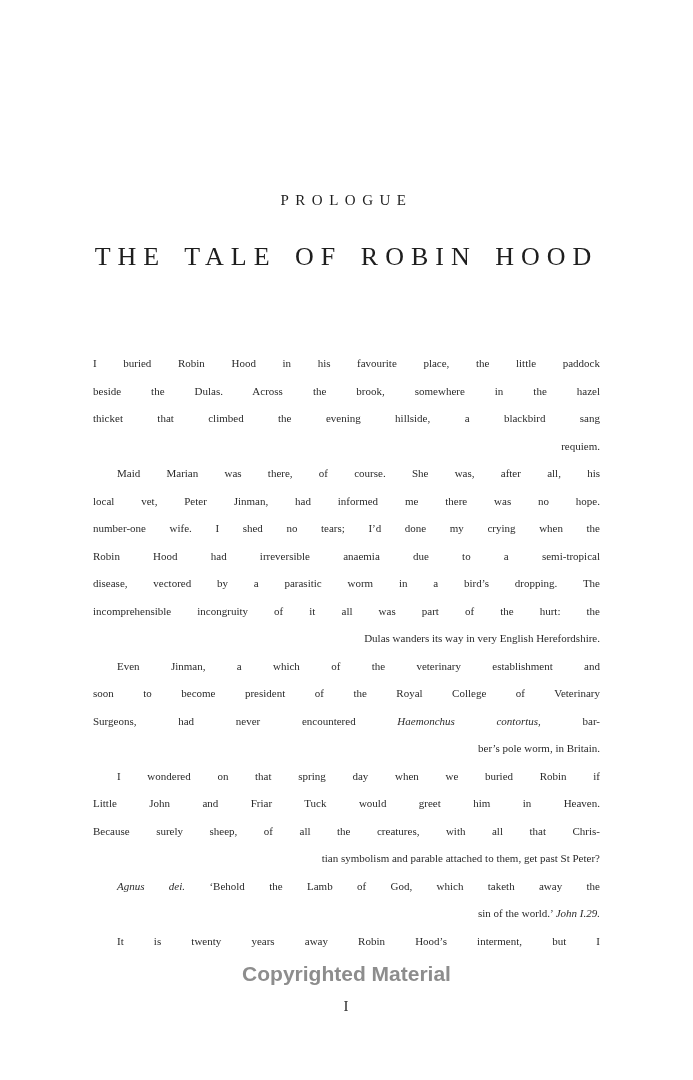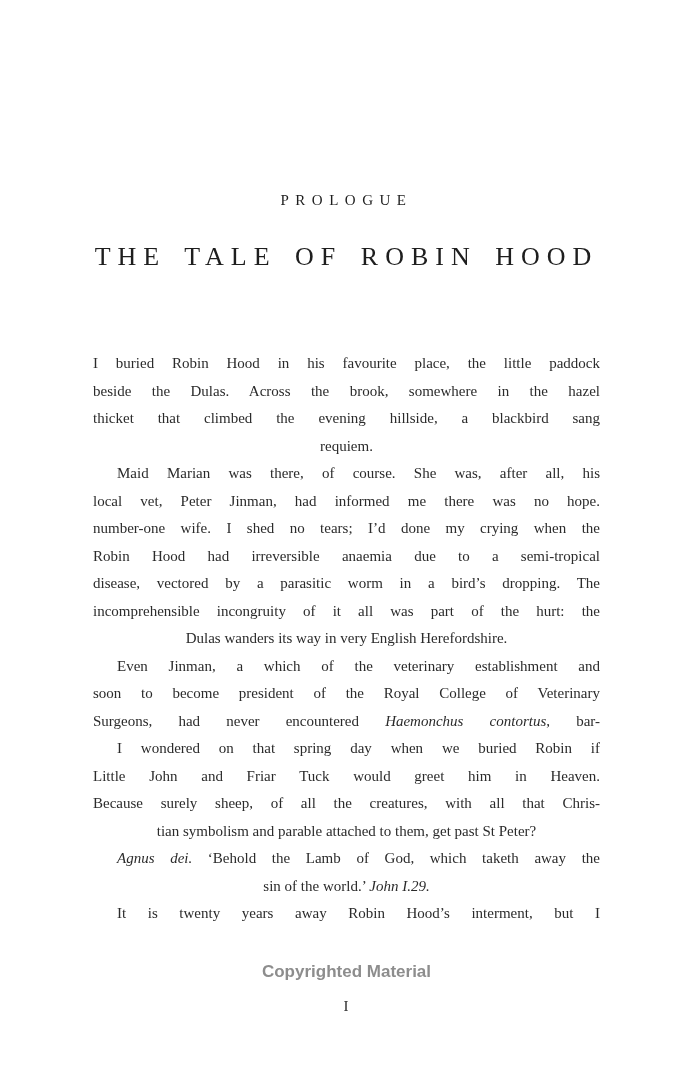--- a/index.html
+++ b/index.html
@@ -39,44 +39,44 @@
     font-size: 26px;
     letter-spacing: 7px;
     word-spacing: 5px;
     color: var(--heading);
   }
   .body-text {
     position: absolute;
     top: 350px;
     left: 93px;
     width: 507px;
-    font-size: 15px;
+    font-size: 11px;
     line-height: 27.5px;
     color: var(--text);
   }
   .line {
     white-space: nowrap;
-    text-align: center;
+    text-align: right;
   }
   .line.just {
     white-space: normal;
     text-align: justify;
     text-align-last: justify;
   }
   .line.indent { padding-left: 24px; }
   .italic { font-style: italic; }
   .copyright-notice {
     position: absolute;
     top: 962px;
     left: 0;
     width: 100%;
     text-align: center;
     font-family: "Liberation Sans", sans-serif;
     font-weight: bold;
-    font-size: 17px;
+    font-size: 21px;
     color: var(--notice);
   }
   .page-number {
     position: absolute;
     top: 998px;
     left: 0;
     width: 100%;
     text-align: center;
     font-size: 15px;
     letter-spacing: 1px;
@@ -104,20 +104,21 @@
         <div class="line just"><span>number-one wife. I shed no tears; I’d done my crying when the</span></div>
         <div class="line just"><span>Robin Hood had irreversible anaemia due to a semi-tropical</span></div>
         <div class="line just"><span>disease, vectored by a parasitic worm in a bird’s dropping. The</span></div>
         <div class="line just"><span>incomprehensible incongruity of it all was part of the hurt: the</span></div>
         <div class="line"><span>Dulas wanders its way in very English Herefordshire.</span></div>
       </div>
       <div>
         <div class="line just indent"><span>Even Jinman, a which of the veterinary establishment and</span></div>
         <div class="line just"><span>soon to become president of the Royal College of Veterinary</span></div>
         <div class="line just"><span>Surgeons, had never encountered </span><span class="italic">Haemonchus contortus</span><span>, bar-</span></div>
+        <div class="line"><span>ber’s pole worm, in Britain.</span></div>
       </div>
       <div>
         <div class="line just indent"><span>I wondered on that spring day when we buried Robin if</span></div>
         <div class="line just"><span>Little John and Friar Tuck would greet him in Heaven.</span></div>
         <div class="line just"><span>Because surely sheep, of all the creatures, with all that Chris-</span></div>
         <div class="line"><span>tian symbolism and parable attached to them, get past St Peter?</span></div>
       </div>
       <div>
         <div class="line just indent"><span class="italic">Agnus dei.</span><span> ‘Behold the Lamb of God, which taketh away the</span></div>
         <div class="line"><span>sin of the world.’ </span><span class="italic">John I.29.</span></div>

